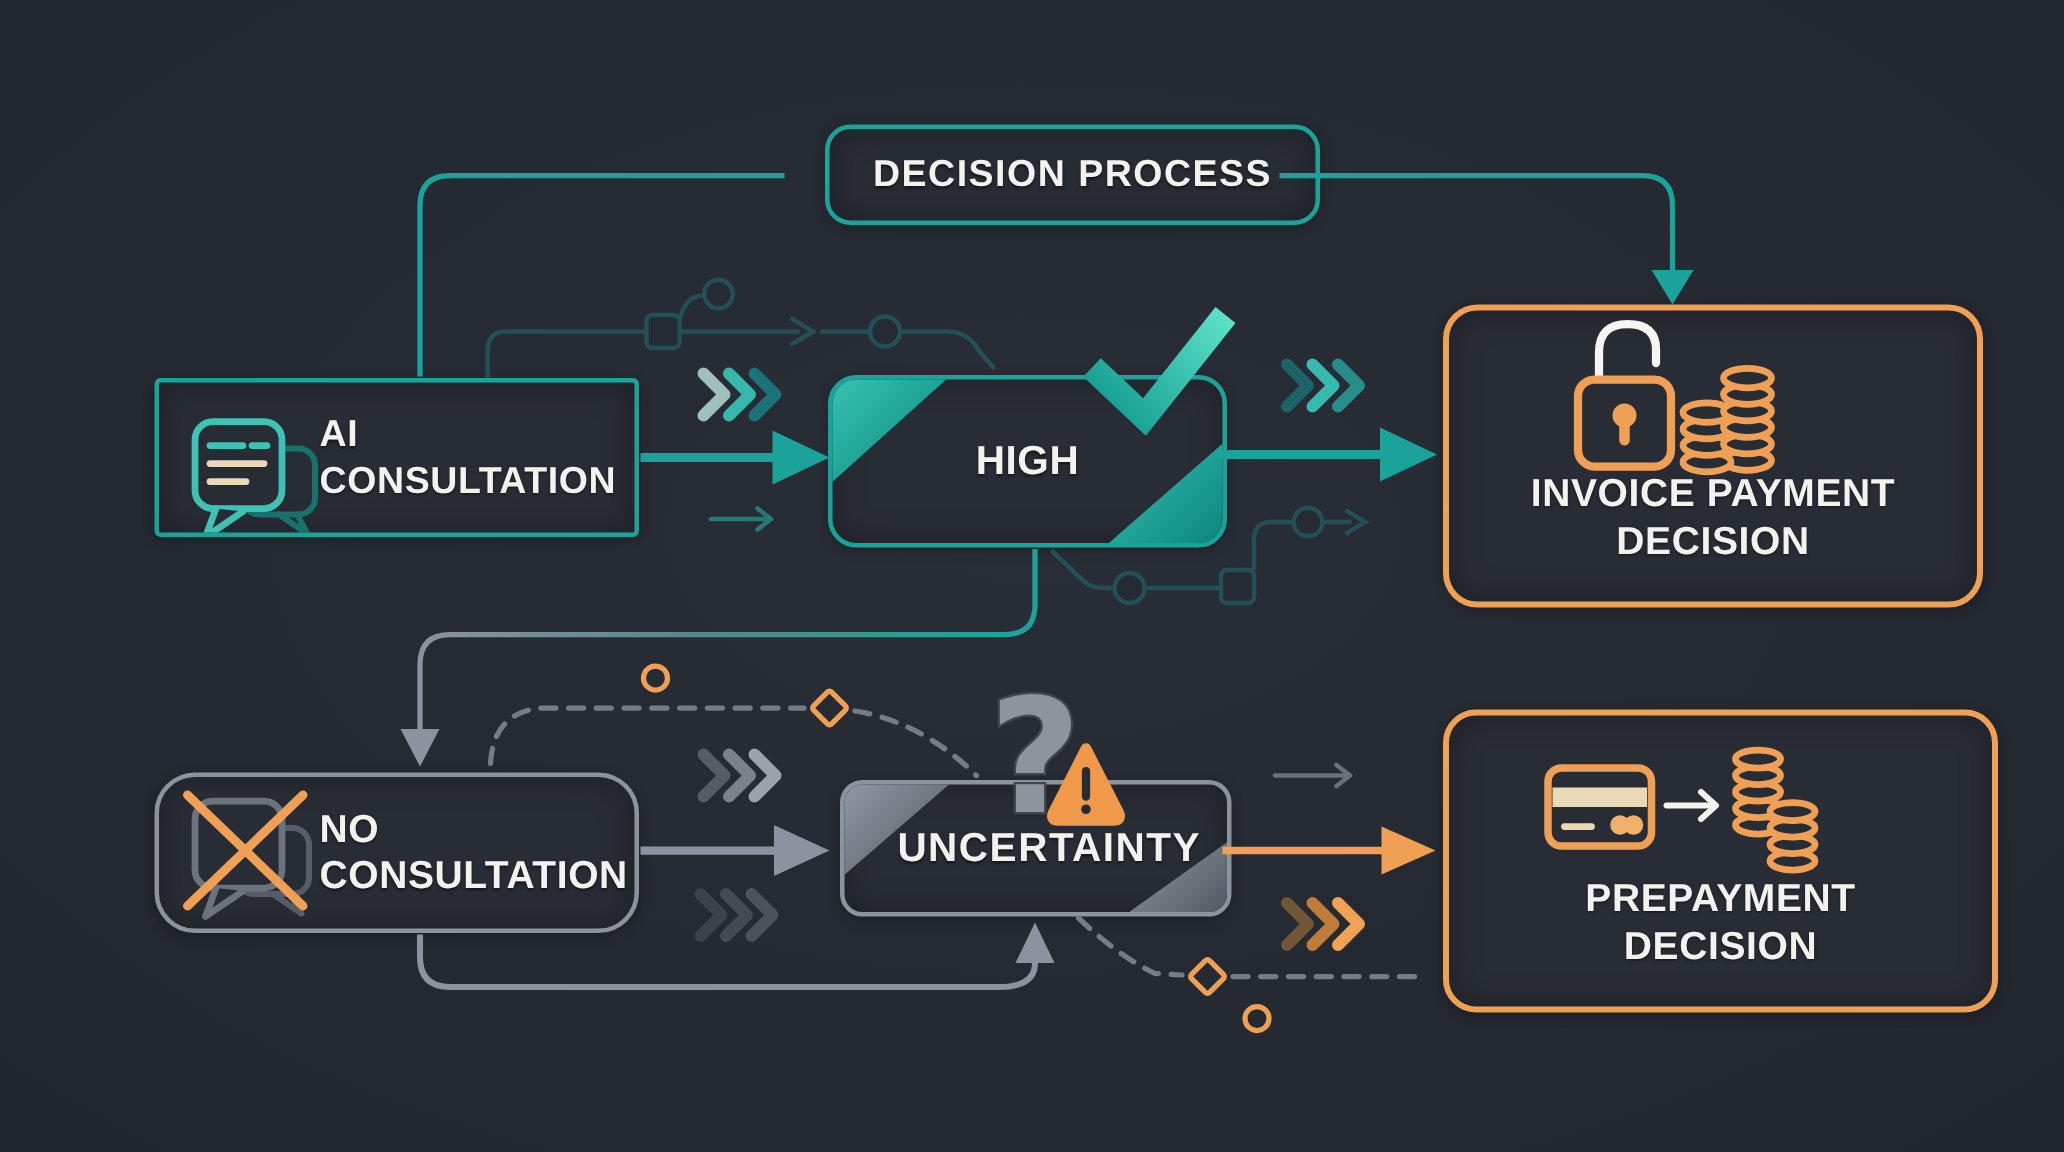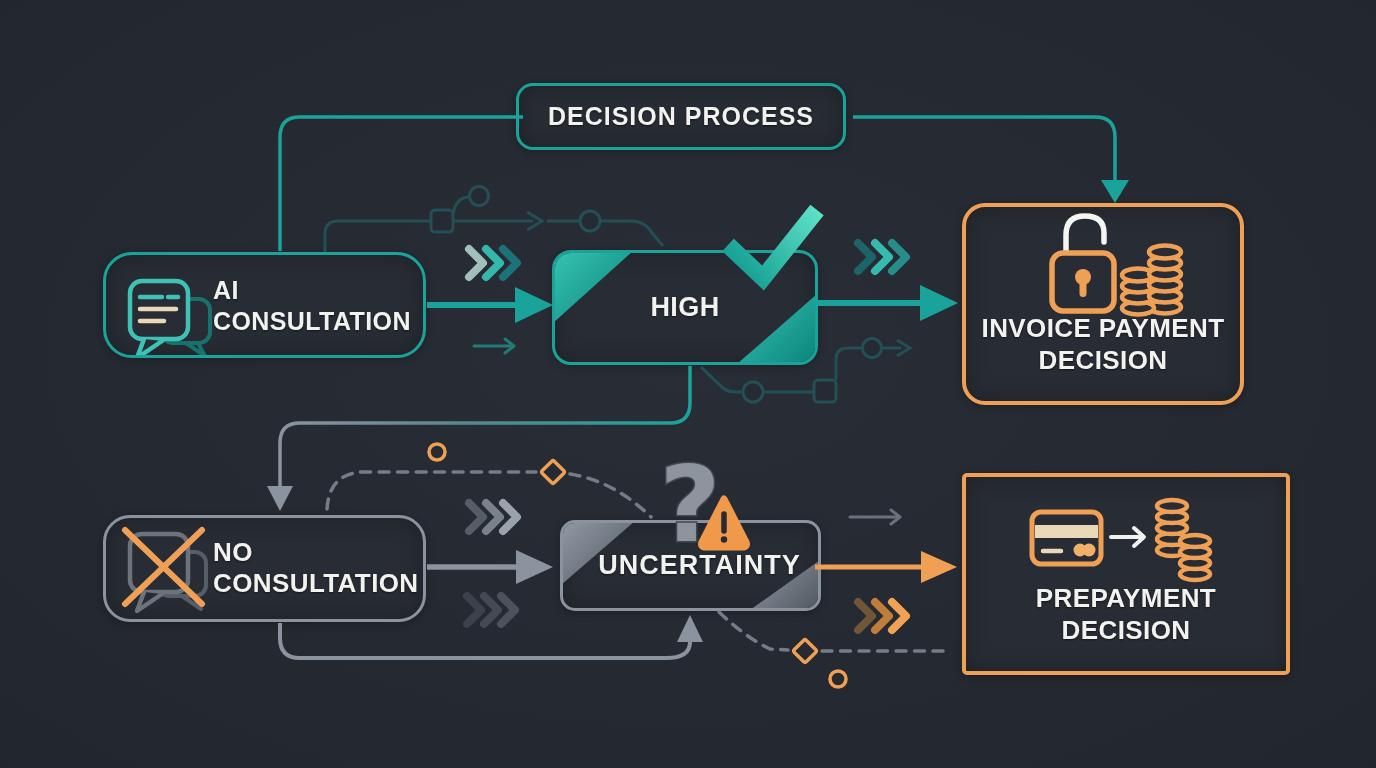--- a/index.html
+++ b/index.html
@@ -29,27 +29,27 @@
   .accent.grayfill{background:linear-gradient(135deg,#929aa5 0%,#565d67 90%);}
   .node-label-abs{position:absolute;width:100%;text-align:center;}
   .icon-abs{position:absolute;left:0;top:0;z-index:2;}
   .rel{position:relative;z-index:3;}
 </style>
 </head>
 <body>
 
 <div class="stage">
 
-  <div class="node teal" id="node-decision" style="left:516px;top:83px;width:330px;height:67px;border-radius:17px;">
+  <div class="node teal" id="node-decision" style="left:550px;top:83px;width:330px;height:67px;border-radius:17px;">
     <div class="center-flex">
       <div class="label" style="font-size:25px;letter-spacing:1px;">DECISION PROCESS</div>
     </div>
   </div>
 
-  <div class="node teal" id="node-ai" style="left:103px;top:252px;width:323px;height:106px;border-radius:29px;">
+  <div class="node teal" id="node-ai" style="left:103px;top:252px;width:323px;height:106px;border-radius:4px;">
     <svg class="icon-abs" width="120" height="106" viewBox="0 0 120 106">
       <g fill="none" stroke-linecap="round" stroke-linejoin="round">
         <rect x="56" y="44" width="48" height="44" rx="11" stroke="#19716c" stroke-width="4"></rect>
         <path d="M92,88 L99,101 L80,88" stroke="#19716c" stroke-width="4"></path>
         <rect x="24" y="26" width="58" height="58" rx="12" stroke="#3ec2b5" stroke-width="4.5" fill="#282c34"></rect>
         <path d="M38,84 L31,103 L56,86" stroke="#3ec2b5" stroke-width="4.5" fill="#282c34"></path>
         <path d="M34,42 H56 M62,42 H72" stroke="#3ec2b5" stroke-width="4.5"></path>
         <path d="M34,54 H70" stroke="#ead9b8" stroke-width="4.5"></path>
         <path d="M34,66 H58" stroke="#ead9b8" stroke-width="4.5"></path>
       </g>
@@ -63,21 +63,21 @@
   <div class="node teal" id="node-high" style="left:552px;top:250px;width:266px;height:115px;border-radius:19px;">
     <div class="accent accent-tl tealfill"></div>
     <div class="accent accent-br tealfill"></div>
     <div class="center-flex rel">
       <div class="label" style="font-size:27px;text-align:center;">
         <div>HIGH</div>
       </div>
     </div>
   </div>
 
-  <div class="node orange" id="node-invoice" style="left:962px;top:203px;width:282px;height:202px;border-radius:23px;">
+  <div class="node orange" id="node-invoice" style="left:962px;top:203px;width:360px;height:202px;border-radius:23px;">
     <svg class="icon-abs" width="306" height="120" viewBox="0 0 306 120">
       <g fill="none" stroke-linecap="round" stroke-linejoin="round">
 
         <g>
           <path d="M100,46 V28 Q100,9 119,9 Q138,9 138,26 V35" stroke="#f5f6f2" stroke-width="5.5"></path>
           <rect x="86" y="46" width="62" height="58" rx="11" stroke="#f0a055" stroke-width="5.5" fill="#282c34"></rect>
           <circle cx="117" cy="70" r="8" fill="#f0a055" stroke="none"></circle>
           <rect x="113.5" y="74" width="7" height="16" rx="3.5" fill="#f0a055" stroke="none"></rect>
         </g>
 
@@ -119,21 +119,21 @@
   </div>
 
   <div class="node gray" id="node-uncertainty" style="left:560px;top:520px;width:261px;height:91px;border-radius:15px;padding-left:18px;">
     <div class="accent accent-tl grayfill" style="width:74px;height:64px;"></div>
     <div class="accent accent-br grayfill" style="width:70px;height:50px;"></div>
     <div class="center-flex rel">
       <div class="label" style="font-size:27px;letter-spacing:1px;">UNCERTAINTY</div>
     </div>
   </div>
 
-  <div class="node orange" id="node-prepayment" style="left:962px;top:473px;width:328px;height:202px;border-radius:5px;">
+  <div class="node orange" id="node-prepayment" style="left:962px;top:473px;width:370px;height:202px;border-radius:22px;">
     <svg class="icon-abs" width="306" height="120" viewBox="0 0 306 120">
       <g fill="none" stroke-linecap="round" stroke-linejoin="round">
 
         <g>
           <rect x="66" y="35" width="69" height="52" rx="9" stroke="#f0a055" stroke-width="5" fill="#282c34"></rect>
           <rect x="69" y="48" width="63" height="13" fill="#ead9b8" stroke="none"></rect>
           <path d="M77,74 H95" stroke="#ead9b8" stroke-width="4.5"></path>
           <circle cx="114" cy="73" r="6.5" fill="#f0b06a" stroke="none"></circle>
           <circle cx="123" cy="73" r="6.5" fill="#f0b06a" stroke="none"></circle>
         </g>

